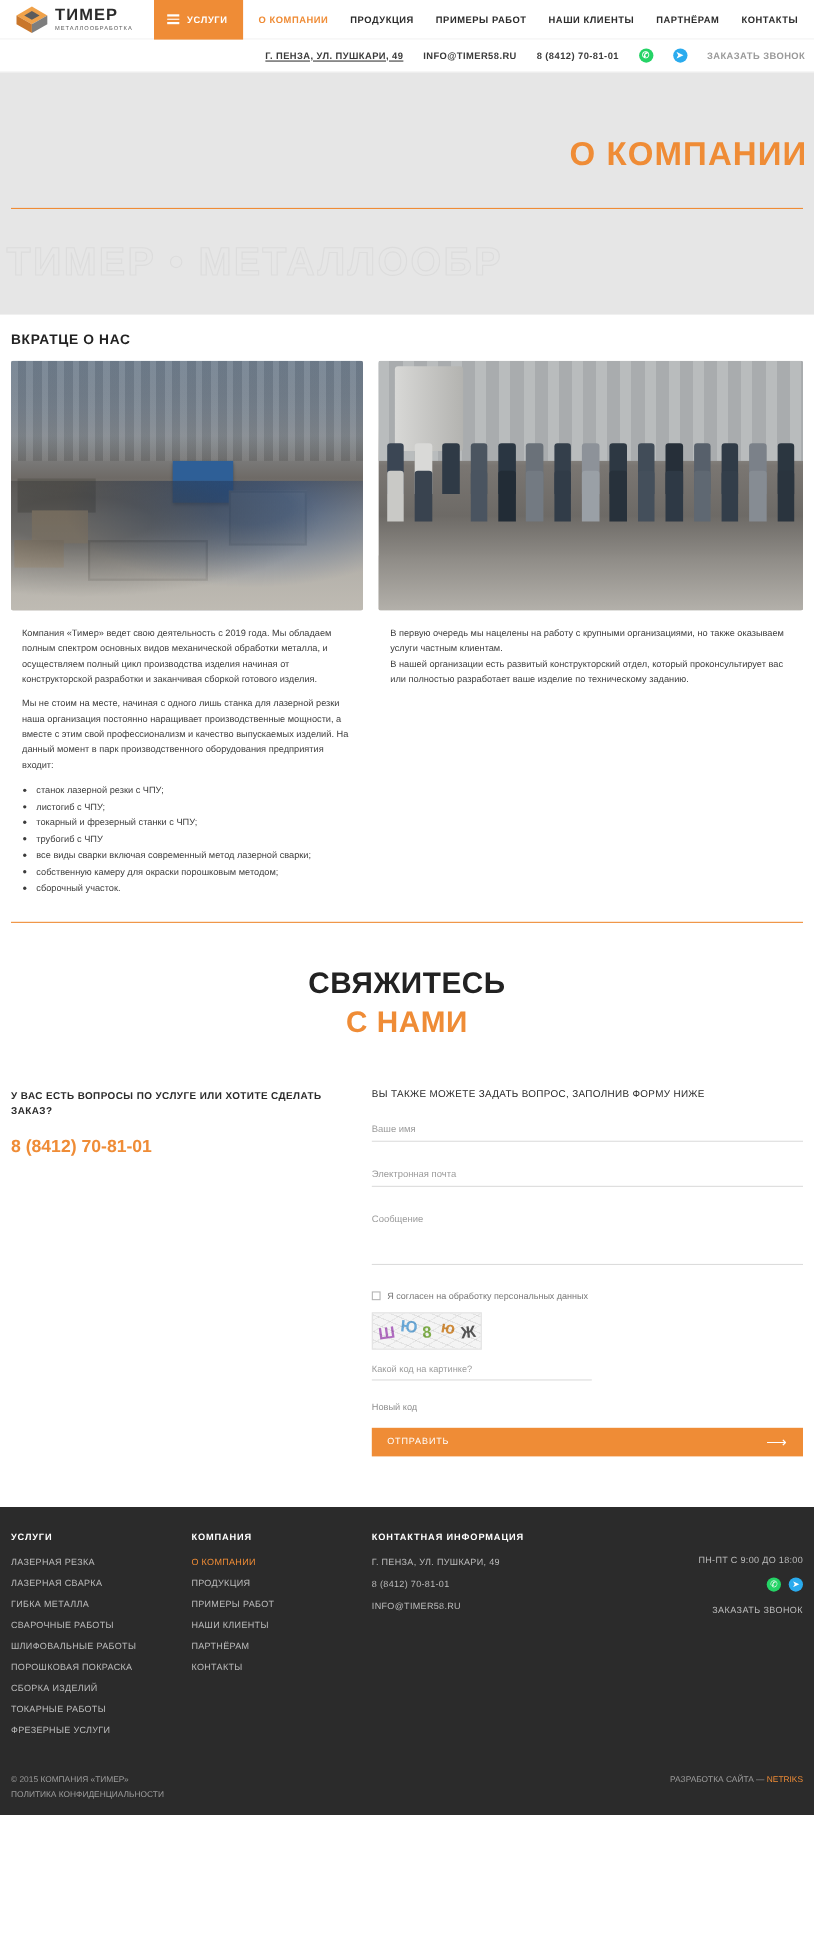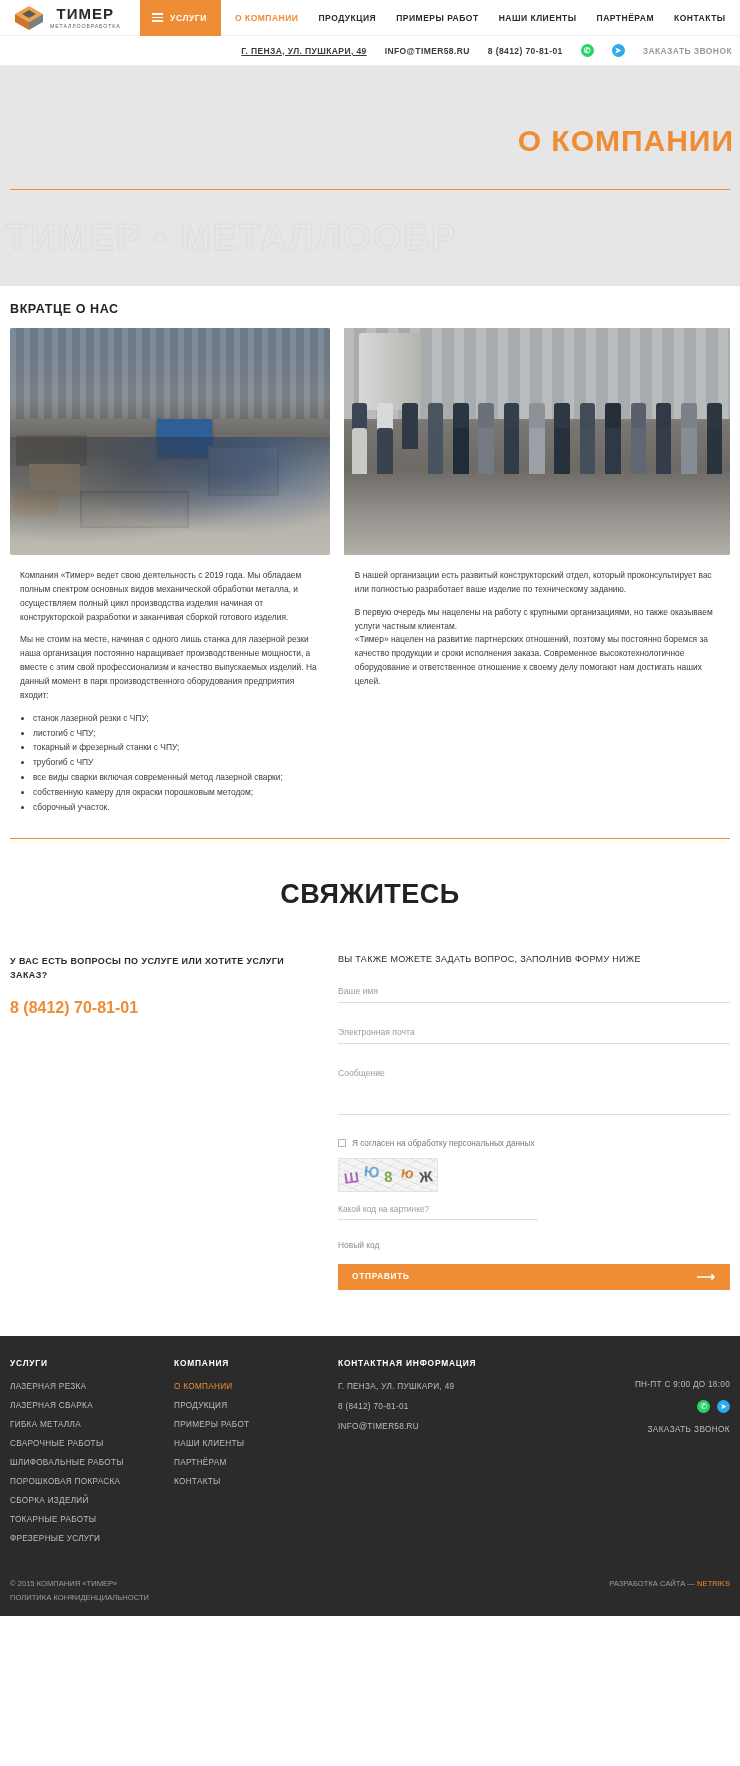--- a/index.html
+++ b/index.html
@@ -19,21 +19,20 @@
     align-items: center;
     border-bottom: 1px solid #efefef;
   }
   .logo-block {
     width: 140px;
     height: 36px;
     display: flex;
     align-items: center;
     padding-left: 14px;
     gap: 6px;
-    text-align: center;
   }
   .logo-mark {
     width: 30px; height: 26px;
     position: relative;
     flex: none;
   }
   .logo-mark svg { display:block; }
   .logo-text { line-height: 1; }
   .logo-title {
     font-size: 15px;
@@ -358,21 +357,21 @@
   }
   .submit {
     background: #ef8c36;
     color: #fff;
     height: 26px;
     display: flex;
     align-items: center;
     justify-content: space-between;
     padding: 0 14px;
     font-size: 8.2px;
-    font-weight: bold;
+    font-weight: normal;
     letter-spacing: 0.8px;
     cursor: pointer;
   }
   .arrow { font-size: 13px; line-height: 1; }
 
   
   .footer {
     background: #2b2b2b;
     color: #c9c9c9;
     margin-top: 46px;
@@ -550,37 +549,37 @@
         <li>станок лазерной резки с ЧПУ;</li>
         <li>листогиб с ЧПУ;</li>
         <li>токарный и фрезерный станки с ЧПУ;</li>
         <li>трубогиб с ЧПУ</li>
         <li>все виды сварки включая современный метод лазерной сварки;</li>
         <li>собственную камеру для окраски порошковым методом;</li>
         <li>сборочный участок.</li>
       </ul>
     </div>
     <div class="col-right">
+      <p style="margin-bottom:0">В первую очередь мы нацелены на работу с крупными организациями, но также оказываем услуги частным клиентам.</p>
       <p>В нашей организации есть развитый конструкторский отдел, который проконсультирует вас или полностью разработает ваше изделие по техническому заданию.</p>
-      <p style="margin-bottom:0">В первую очередь мы нацелены на работу с крупными организациями, но также оказываем услуги частным клиентам.</p>
-      <p>«Тимер» нацелен на развитие партнерских отношений, поэтому мы постоянно боремся за качество продукции и сроки исполнения заказа. Современное высокотехнологичное оборудование и ответственное отношение к своему делу помогают нам достигать наших целей.</p>
     </div>
   </div>
 </div>
 
 <div class="divider"></div>
 
 <div class="contact-wrap">
   <div class="contact-title">
     <span>СВЯЖИТЕСЬ</span>
+    <span class="orange">С НАМИ</span>
   </div>
 
   <div class="contact-grid">
     <div class="cg-left">
-      <h3>У ВАС ЕСТЬ ВОПРОСЫ ПО УСЛУГЕ ИЛИ ХОТИТЕ УСЛУГИ ЗАКАЗ?</h3>
+      <h3>У ВАС ЕСТЬ ВОПРОСЫ ПО УСЛУГЕ ИЛИ ХОТИТЕ СДЕЛАТЬ ЗАКАЗ?</h3>
       <div class="phone-big">8 (8412) 70-81-01</div>
     </div>
 
     <div class="cg-right">
       <h3>ВЫ ТАКЖЕ МОЖЕТЕ ЗАДАТЬ ВОПРОС, ЗАПОЛНИВ ФОРМУ НИЖЕ</h3>
 
       <div class="field">Ваше имя</div>
       <div class="field">Электронная почта</div>
       <div class="field msg">Сообщение</div>
 

